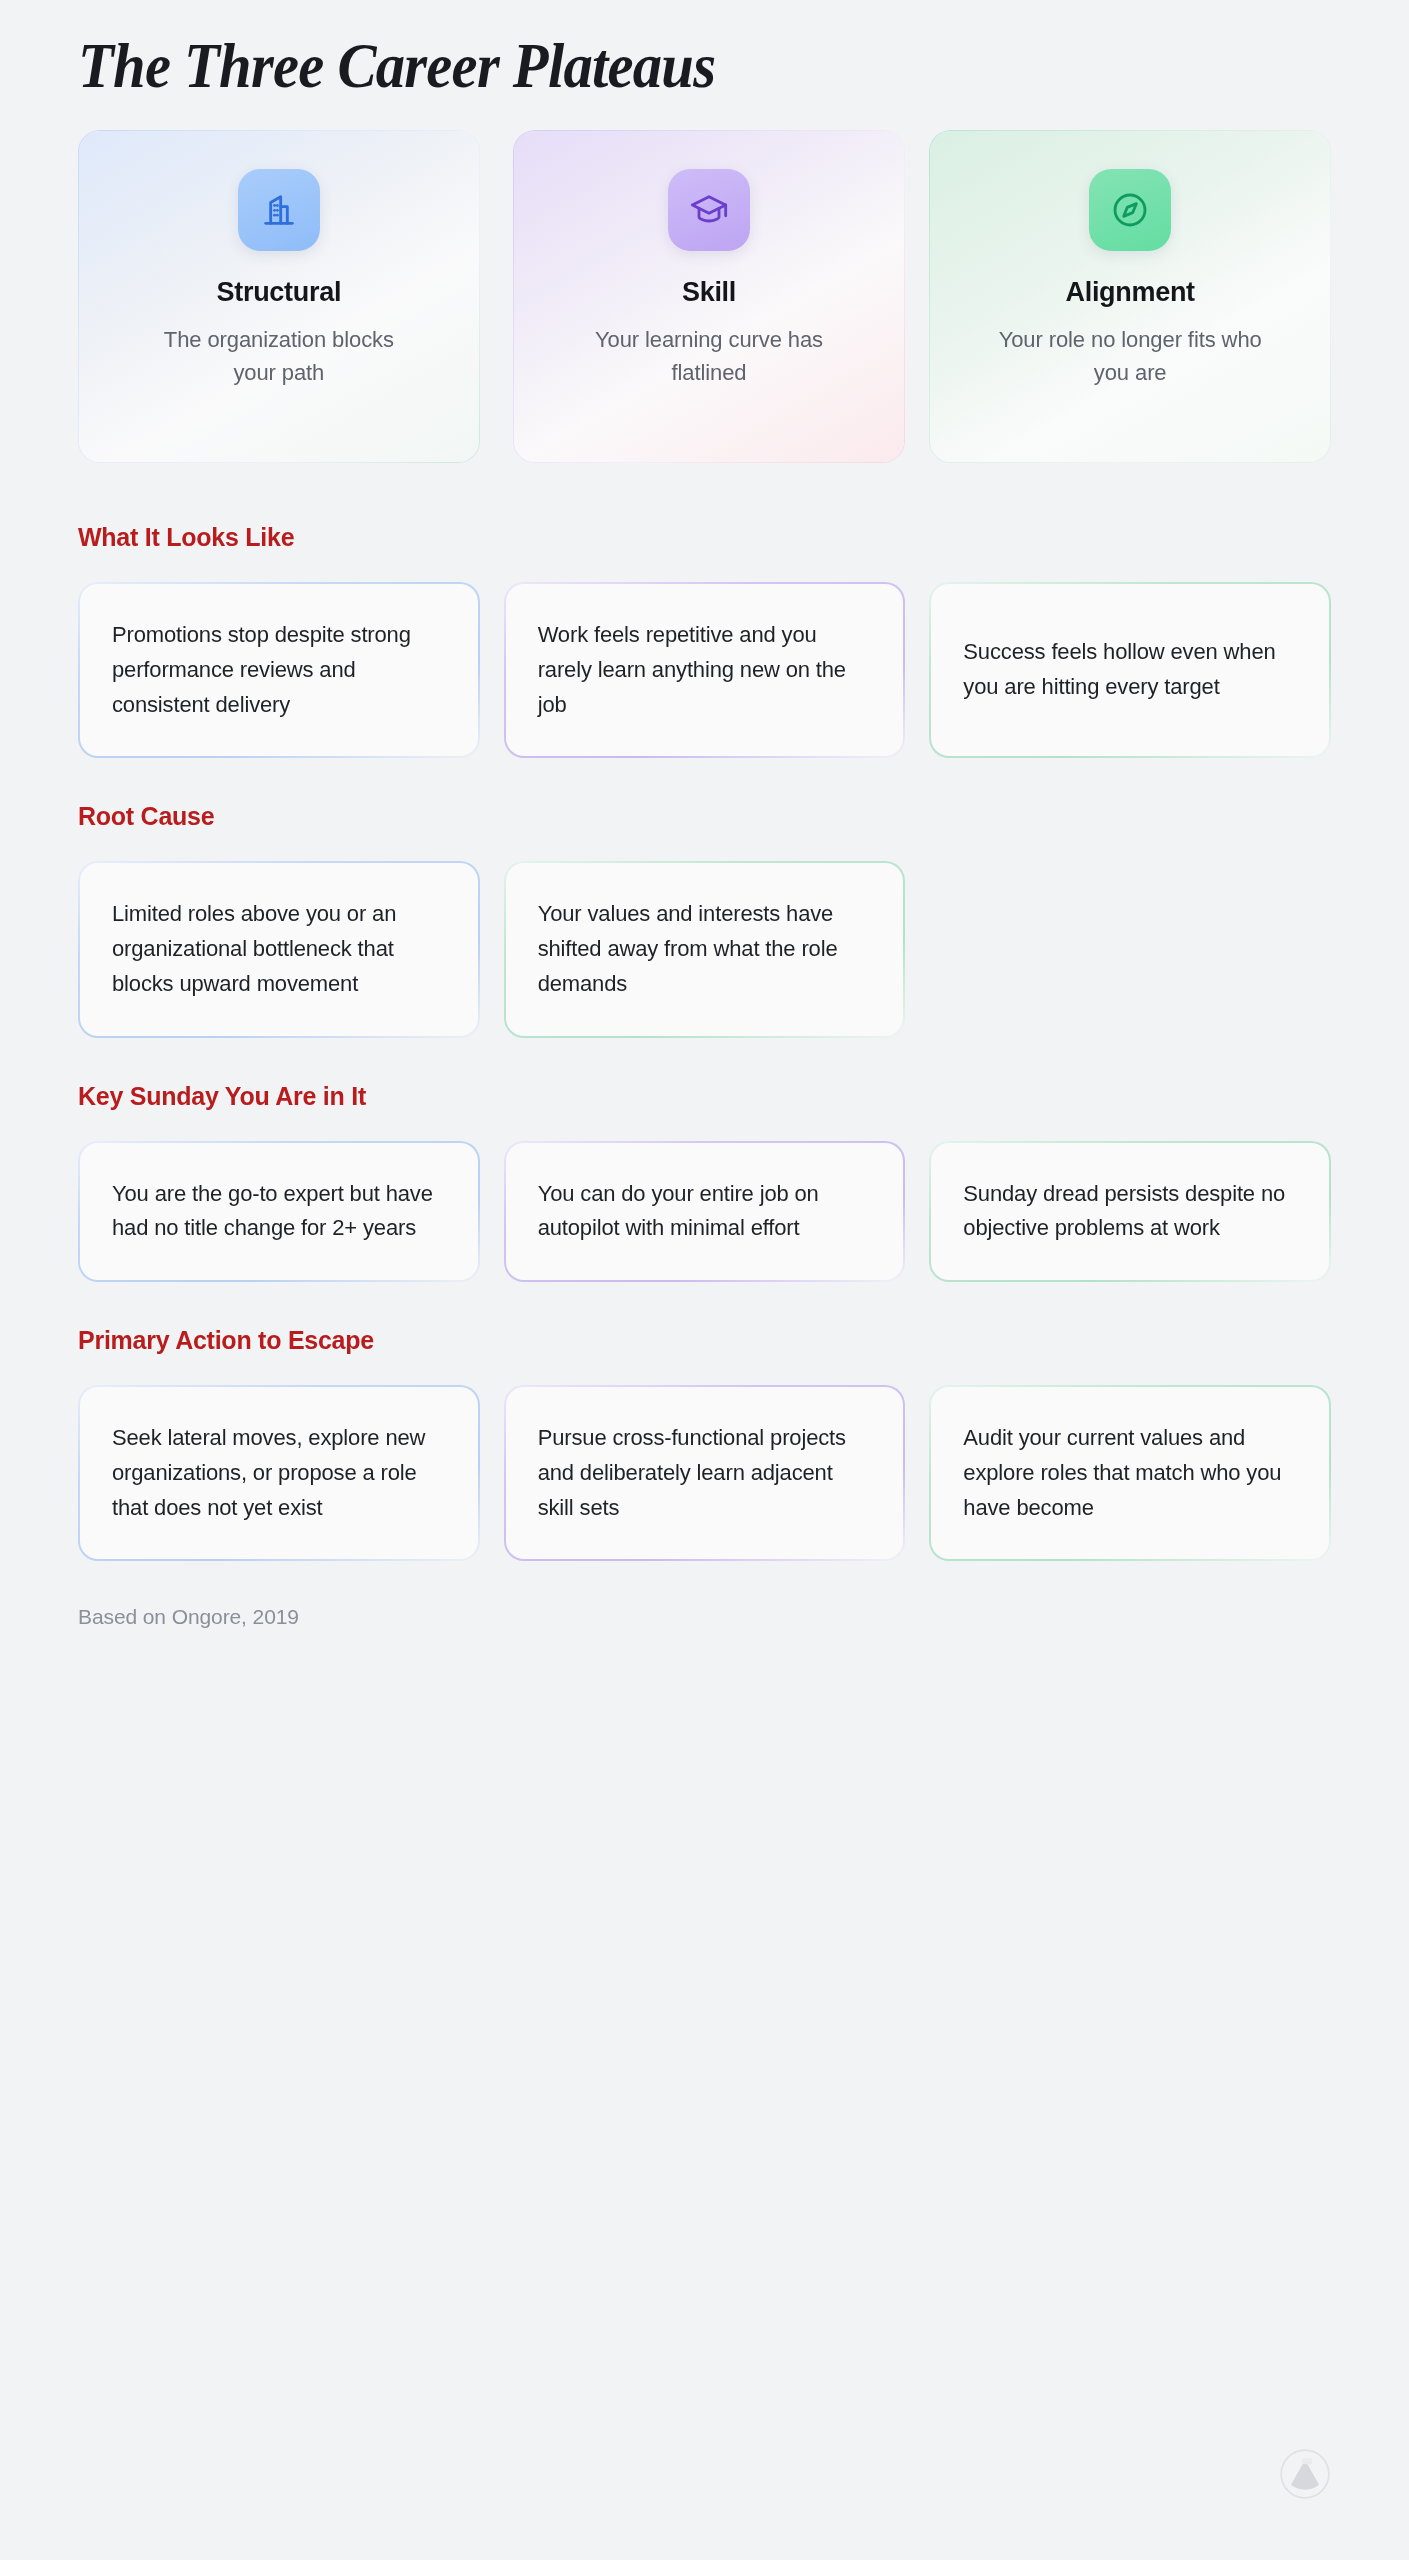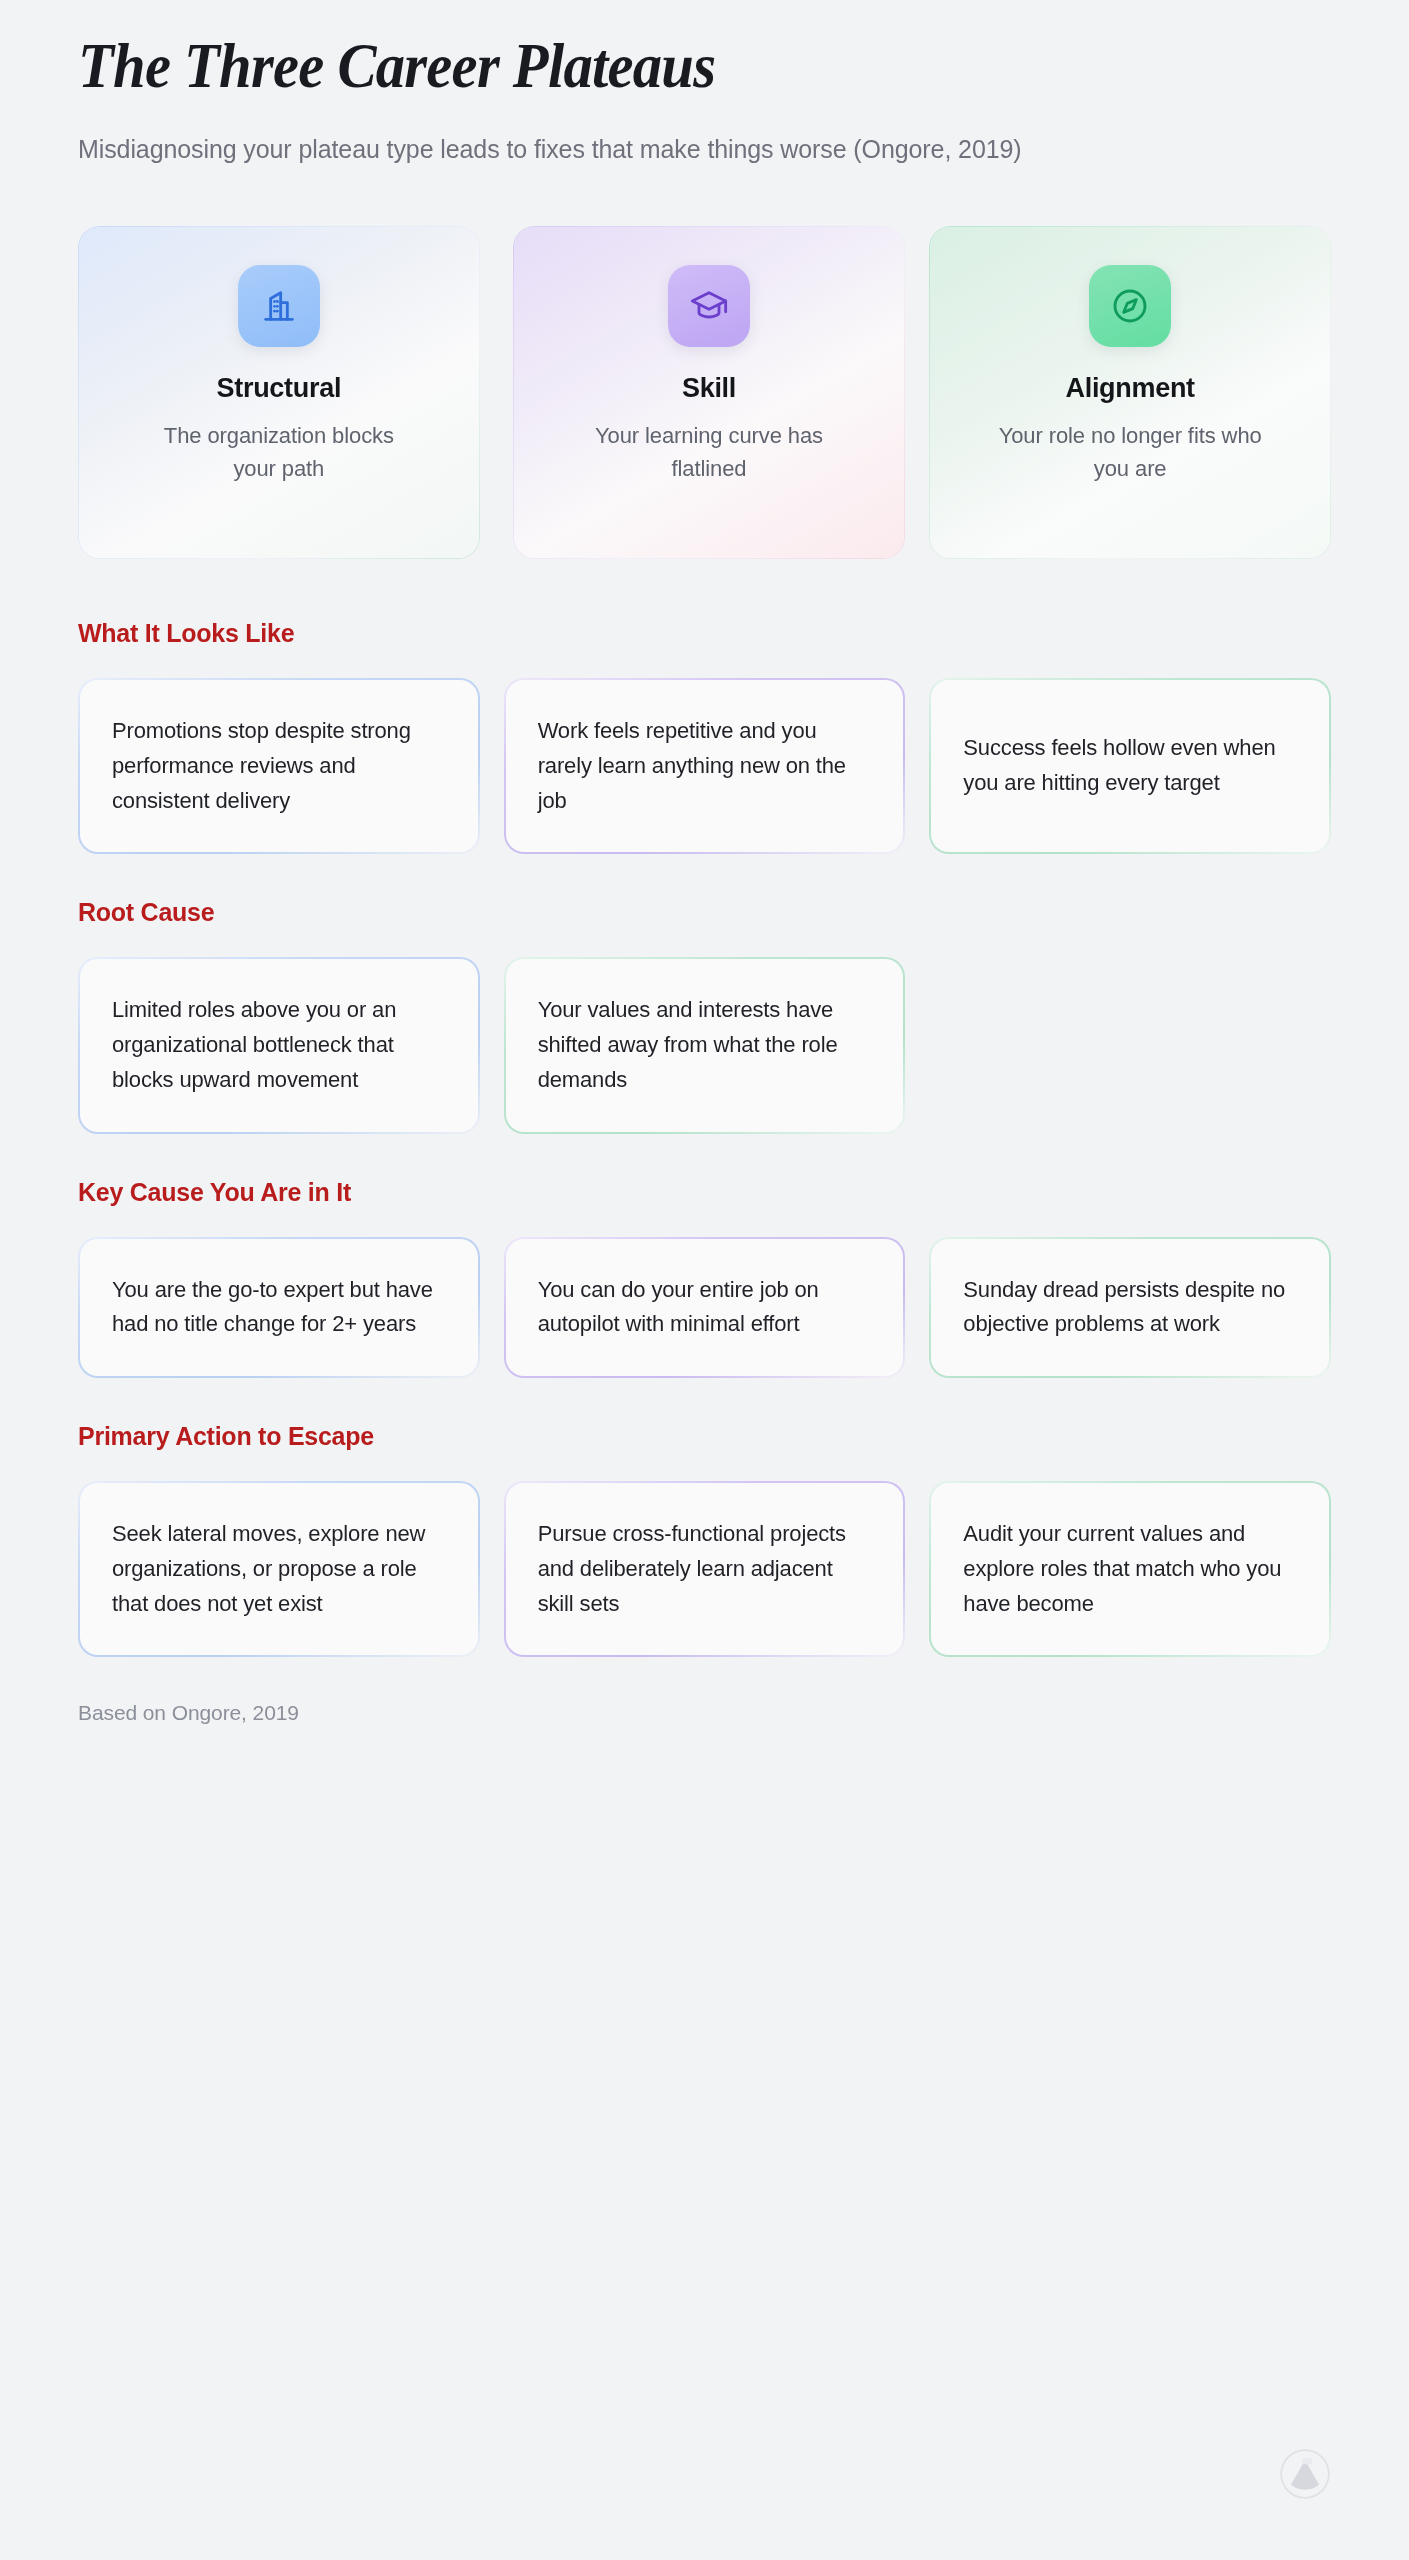--- a/index.html
+++ b/index.html
@@ -202,21 +202,20 @@
     opacity: 0.85;
   }
   .watermark svg { width: 52px; height: 52px; display:block; }
 </style>
 </head>
 <body>
 
 <div class="page">
 
   <h1 class="page-title">The Three Career Plateaus</h1>
-  <p class="page-subtitle">Misdiagnosing your plateau type leads to fixes that make things worse (Ongore, 2019)</p>
 
   <div class="hero-row">
 
     <div class="hero-card blue">
       <div class="hero-icon-box blue">
         <svg viewBox="0 0 24 24" fill="none" stroke="#2f6fdc" stroke-width="1.7" stroke-linecap="round" stroke-linejoin="round">
           <path d="M4 20h16"></path>
           <path d="M7 20V7.5l6-3.5V20"></path>
           <path d="M13 10h4v10"></path>
           <path d="M9.3 9.3h.01"></path>
@@ -277,21 +276,21 @@
       <div class="info-card blue">
         <span class="txt">Limited roles above you or an organizational bottleneck that blocks upward movement</span>
       </div>
       <div class="info-card green">
         <span class="txt">Your values and interests have shifted away from what the role demands</span>
       </div>
     </div>
   </div>
 
   <div class="section">
-    <div class="section-heading">Key Cause You Are in It</div>
+    <div class="section-heading">Key Sunday You Are in It</div>
     <div class="cards-row">
       <div class="info-card blue">
         <span class="txt">You are the go-to expert but have had no title change for 2+ years</span>
       </div>
       <div class="info-card purple">
         <span class="txt">You can do your entire job on autopilot with minimal effort</span>
       </div>
       <div class="info-card green">
         <span class="txt">Sunday dread persists despite no objective problems at work</span>
       </div>

